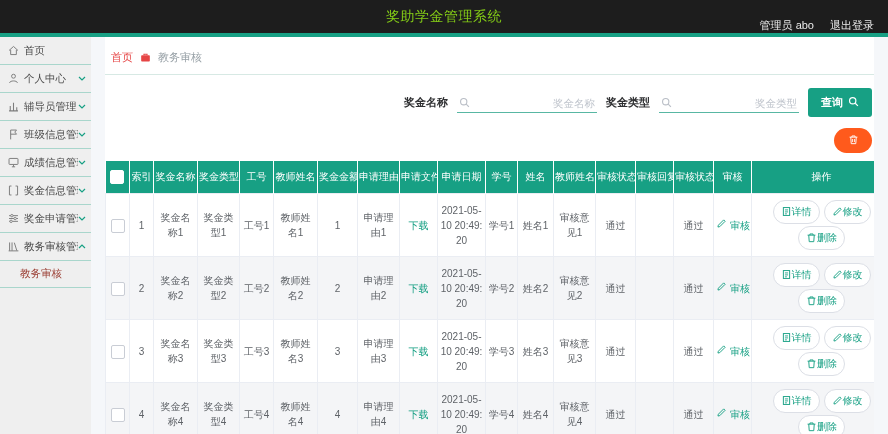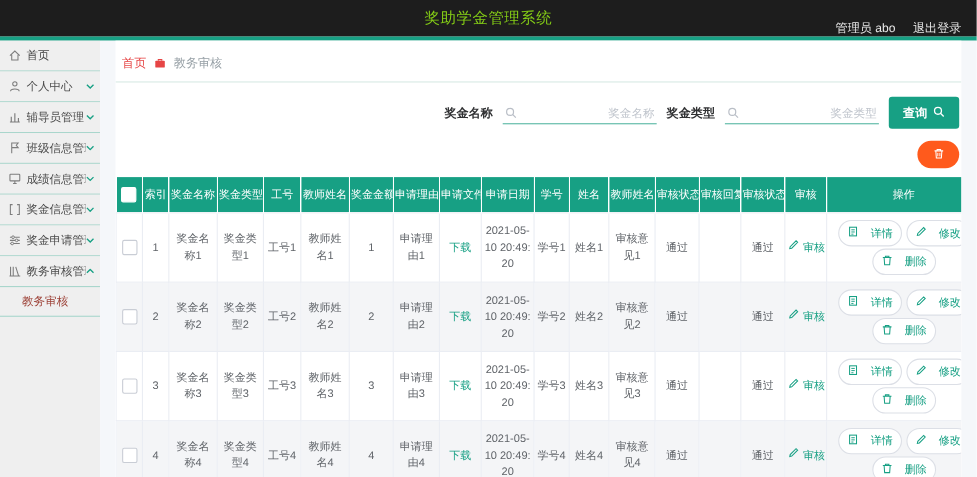--- a/index.html
+++ b/index.html
@@ -39,21 +39,21 @@
   .tbl-wrap{flex:1;overflow:hidden}
   table{width:100%;border-collapse:collapse;table-layout:fixed;font-size:10px;color:#5f6368}
   th{background:#17a084;color:#fff;font-weight:normal;height:28px;padding:2px 1px;font-size:10px;border-right:1px solid rgba(255,255,255,.18);overflow:hidden;white-space:nowrap}
   td{border:1px solid #eaedf3;text-align:center;padding:5px 2px;word-break:break-all;line-height:1.5;overflow:hidden}
   tr.row{height:43px}
   tr.stripe td{background:#f4f5f7}
   .cb{display:inline-block;width:12px;height:12px;border:1px solid #c9cdd5;border-radius:2px;background:#fff;cursor:pointer;vertical-align:middle}
   th .cb{border-color:#fff}
   .dl{color:#17a084;cursor:pointer}
   .review-link{color:#17a084;display:inline-flex;align-items:center;gap:3px;cursor:pointer;white-space:nowrap}
-  .pill{display:inline-flex;align-items:flex-end;gap:11px;border:1px solid #dcdfe6;border-radius:12px;background:#fff;color:#17a084;font-size:10px;padding:4px 7px;margin:1px 2px;cursor:pointer;white-space:nowrap}
+  .pill{display:inline-flex;align-items:flex-end;gap:0;border:1px solid #dcdfe6;border-radius:12px;background:#fff;color:#17a084;font-size:10px;padding:4px 7px;margin:1px 2px;cursor:pointer;white-space:nowrap}
 </style>
 </head>
 <body>
 
 <div class="topbar">
   <span class="title">奖助学金管理系统</span>
   <div class="right">
     <span>管理员 abo</span>
     <span>退出登录</span>
   </div>

